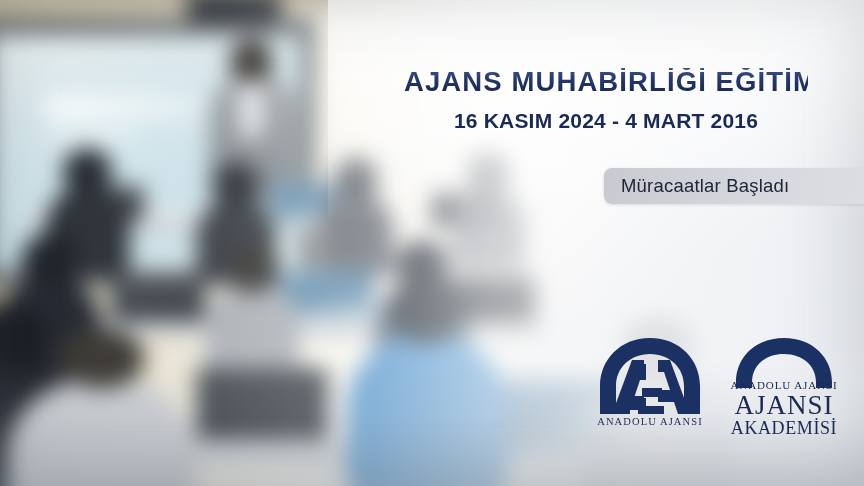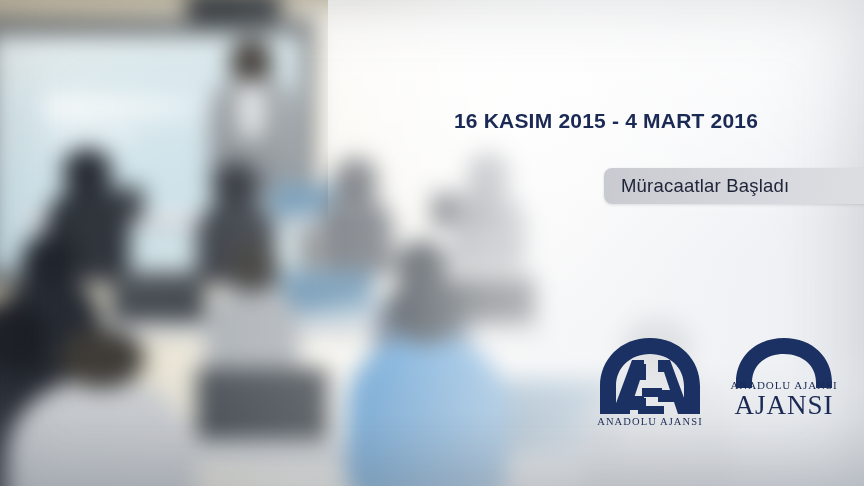--- a/index.html
+++ b/index.html
@@ -359,22 +359,23 @@
       </div>
 
     </div>
   </div>
 
   <div class="wash"></div>
   <div class="wash-top"></div>
   <div class="wash-bot"></div>
   <div class="vignette"></div>
 
-
-  <div class="dateline">16 KASIM 2015 - 4 MART 2016</div>
+  <div class="headline">AJANS MUHABİRLİĞİ EĞİTİMİ</div>
+
+  <div class="dateline">16 KASIM 2024 - 4 MART 2016</div>
 
   <div class="pill">
     <span class="pill-label">Müracaatlar Başladı</span>
   </div>
 
   <div class="logos">
 
     <div class="logo-aa">
       <svg class="aa-svg" width="112" height="84" viewBox="0 0 112 84">
 
@@ -403,18 +404,19 @@
                  C 39 2, 20 22, 20 46
                  L 20 52 L 36 52 L 36 46
                  C 36 30, 49 18, 68 18
                  C 87 18, 100 30, 100 46
                  L 100 52 L 116 52 L 116 46
                  C 116 22, 97 2, 68 2 Z" fill="#1b3063"></path>
       </svg>
       <div class="ha-text">
         <div class="ha-l1">ANADOLU AJANSI</div>
         <div class="ha-l2">AJANSI</div>
+        <div class="ha-l3">AKADEMİSİ</div>
       </div>
     </div>
 
   </div>
 
 </div>
 
 </body></html>

